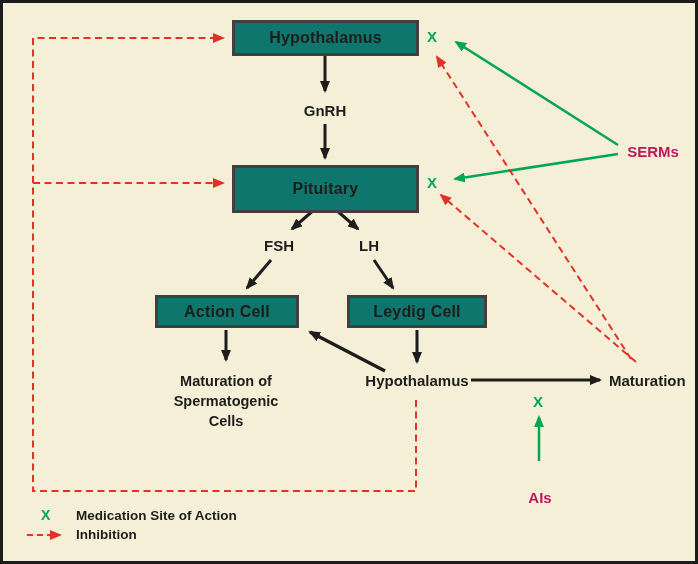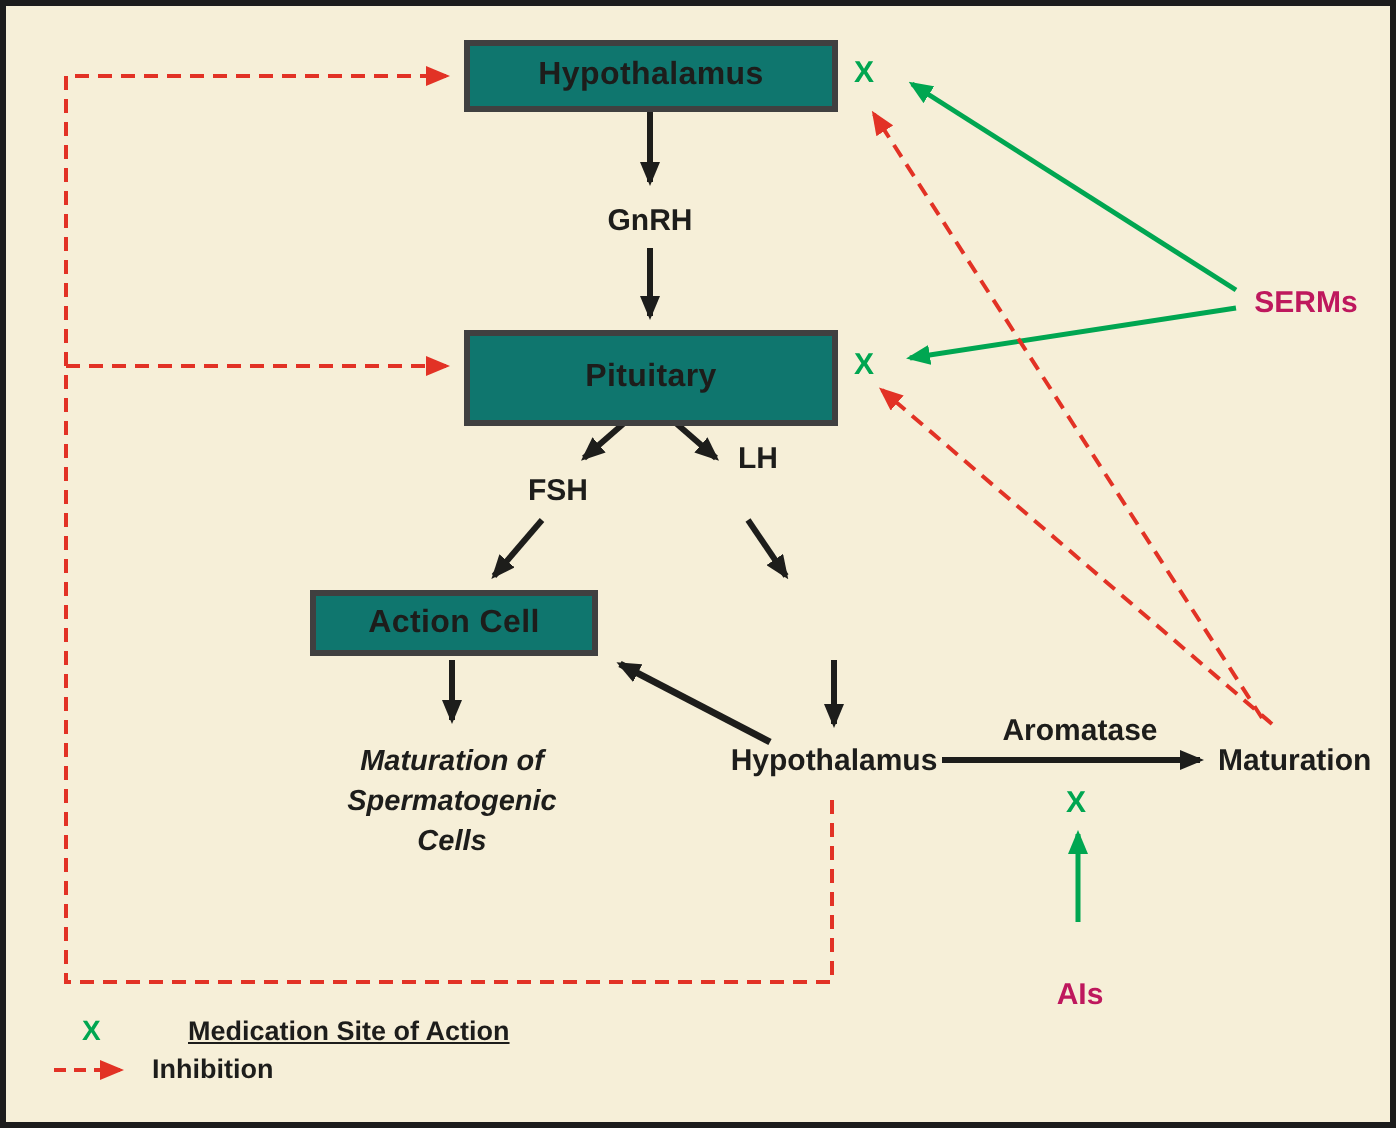--- a/index.html
+++ b/index.html
@@ -10,21 +10,21 @@
   }
   .arrows { position:absolute; left:0; top:0; width:698px; height:564px; }
   .box {
     position:absolute; background:#0f766e; border:3px solid #404040;
     display:flex; align-items:center; justify-content:center;
     font-weight:bold; font-size:16px; color:#1d1d1b; letter-spacing:.2px;
   }
   .lbl { position:absolute; font-weight:bold; color:#1d1d1b; text-align:center; font-size:15px; }
   .green { color:#be185d; }
   .xmark { position:absolute; font-weight:bold; color:#00a651; font-size:15px; }
-  .mat-lines span { display:block;font-style:italic; }
+  .mat-lines span { display:block; }
   .legend-text { position:absolute; font-weight:bold; color:#1d1d1b; font-size:13.5px; text-align:left; }
 </style>
 </head>
 <body>
 
 <div class="diagram">
 
   <svg class="arrows" viewBox="0 0 698 564">
     <defs>
       <marker id="mBlack" refX="10" refY="5" markerWidth="12" markerHeight="10" orient="auto" markerUnits="userSpaceOnUse">
@@ -57,41 +57,41 @@
     <path d="M633,359 L438,192" stroke="#e23225" stroke-width="2" stroke-dasharray="7 4.5" fill="none" marker-end="url(#mRed)"></path>
     <path d="M413,397 L413,488 L30,488 L30,35 L220,35" stroke="#e23225" stroke-width="2" stroke-dasharray="7 4.5" fill="none" marker-end="url(#mRed)"></path>
     <path d="M30,180 L220,180" stroke="#e23225" stroke-width="2" stroke-dasharray="7 4.5" fill="none" marker-end="url(#mRed)"></path>
 
     <path d="M24,532 L57,532" stroke="#e23225" stroke-width="2" stroke-dasharray="6 4" fill="none" marker-end="url(#mRed)"></path>
   </svg>
 
   <div class="box" style="left:229px; top:17px; width:187px; height:36px;">Hypothalamus</div>
   <div class="box" style="left:229px; top:162px; width:187px; height:48px;">Pituitary</div>
   <div class="box" style="left:152px; top:292px; width:144px; height:33px;">Action Cell</div>
+  <div class="box" style="left:344px; top:292px; width:140px; height:33px;">Leydig Cell</div>
 
   <div class="xmark" style="left:424px; top:25px;">X</div>
   <div class="xmark" style="left:424px; top:171px;">X</div>
   <div class="xmark" style="left:530px; top:390px;">X</div>
 
   <div class="lbl" style="left:287px; top:99px; width:70px;">GnRH</div>
   <div class="lbl" style="left:252px; top:234px; width:48px;">FSH</div>
-  <div class="lbl" style="left:346px; top:218px; width:40px;text-align:right;">LH</div>
+  <div class="lbl" style="left:346px; top:234px; width:40px;">LH</div>
 
   <div class="lbl mat-lines" style="left:148px; top:368px; width:150px; font-size:14.5px; line-height:20px;">
     <span>Maturation of</span>
     <span>Spermatogenic</span>
     <span>Cells</span>
   </div>
 
   <div class="lbl" style="left:358px; top:369px; width:112px;">Hypothalamus</div>
-  <div class="lbl" style="left:489px; top:354px; width:96px;">Aromatase</div>
   <div class="lbl" style="left:606px; top:369px; width:74px;">Maturation</div>
 
   <div class="lbl green" style="left:618px; top:140px; width:64px;">SERMs</div>
   <div class="lbl green" style="left:519px; top:466px; width:36px;margin-top:20px;">AIs</div>
 
   <div>
     <div class="xmark" style="left:38px; top:504px; font-size:14px;">X</div>
-    <div class="legend-text" style="left:91px; top:505px;text-decoration:underline;">Medication Site of Action</div>
+    <div class="legend-text" style="left:73px; top:505px;">Medication Site of Action</div>
     <div class="legend-text" style="left:73px; top:524px;">Inhibition</div>
   </div>
 
 </div>
 
 </body></html>

